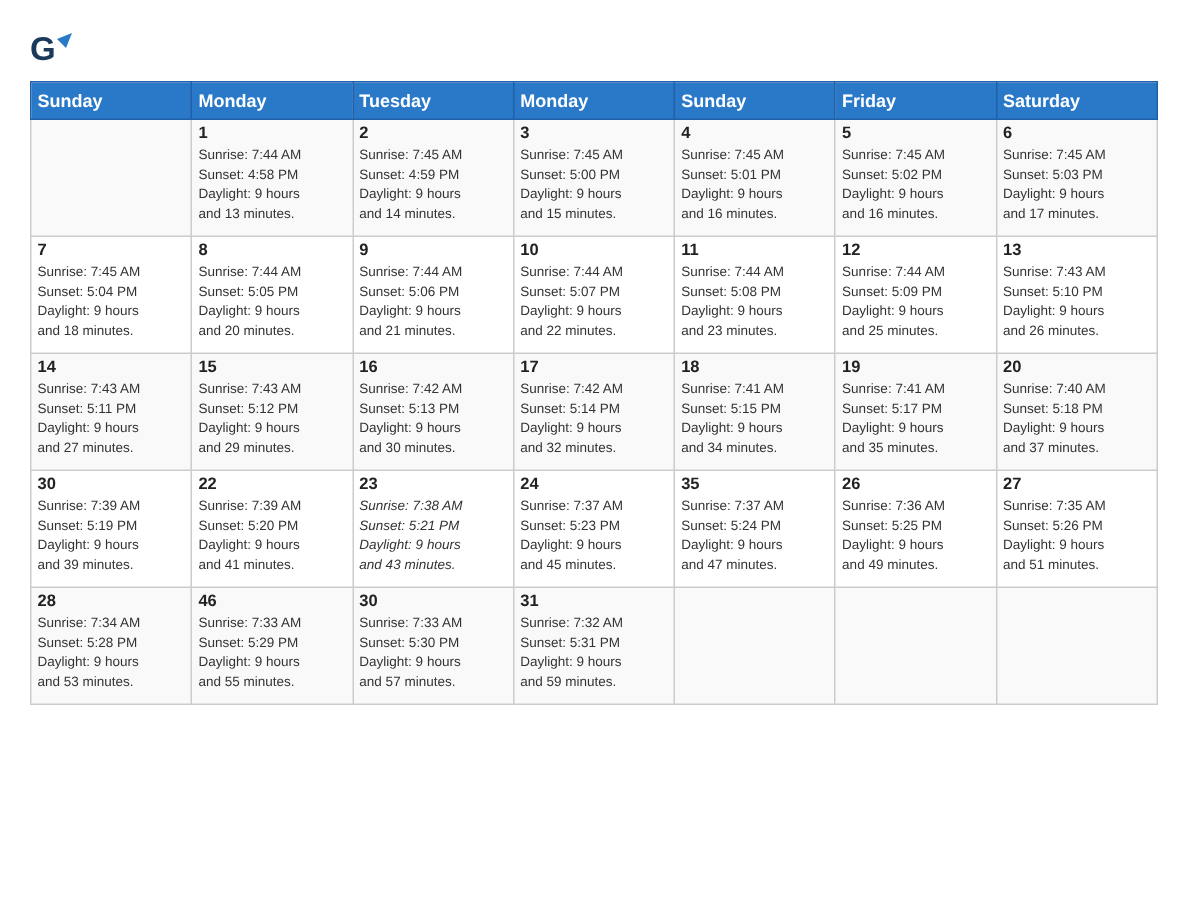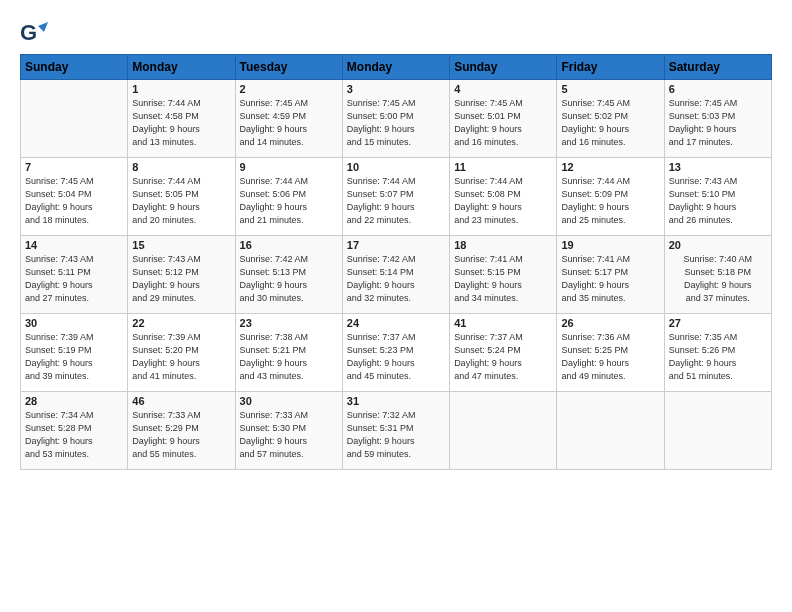--- a/index.html
+++ b/index.html
@@ -33,21 +33,21 @@
       font-size: 14px;
       color: #444;
     }
     table {
       width: 100%;
       border-collapse: collapse;
       table-layout: fixed;
     }
     thead tr th {
       background: #2979c8;
-      color: #000000;
+      color: #ffffff;
       font-size: 12px;
       font-weight: bold;
       padding: 5px 4px;
       text-align: left;
       border: 1px solid #2060a8;
     }
     tbody tr td {
       border: 1px solid #ccc;
       vertical-align: top;
       padding: 3px 4px;
@@ -266,21 +266,21 @@
           </td>
           <td>
             <span class="day-num">19</span>
             <div class="day-info" style="white-space: pre-line;">Sunrise: 7:41 AM
 Sunset: 5:17 PM
 Daylight: 9 hours
 and 35 minutes.</div>
           </td>
           <td>
             <span class="day-num">20</span>
-            <div class="day-info" style="white-space: pre-line; text-align: center;">Sunrise: 7:40 AM
+            <div class="day-info" style="white-space: pre-line;">Sunrise: 7:40 AM
 Sunset: 5:18 PM
 Daylight: 9 hours
 and 37 minutes.</div>
           </td>
         </tr>
         <tr>
           <td>
             <span class="day-num">30</span>
             <div class="day-info" style="white-space: pre-line;">Sunrise: 7:39 AM
 Sunset: 5:19 PM
@@ -289,34 +289,34 @@
           </td>
           <td>
             <span class="day-num">22</span>
             <div class="day-info" style="white-space: pre-line;">Sunrise: 7:39 AM
 Sunset: 5:20 PM
 Daylight: 9 hours
 and 41 minutes.</div>
           </td>
           <td>
             <span class="day-num">23</span>
-            <div class="day-info" style="white-space: pre-line;">Sunrise: 7:38 AM
+            <div class="day-info" style="white-space: pre-line; font-style: italic;">Sunrise: 7:38 AM
 Sunset: 5:21 PM
 Daylight: 9 hours
 and 43 minutes.</div>
           </td>
           <td>
             <span class="day-num">24</span>
             <div class="day-info" style="white-space: pre-line;">Sunrise: 7:37 AM
 Sunset: 5:23 PM
 Daylight: 9 hours
 and 45 minutes.</div>
           </td>
           <td>
-            <span class="day-num">41</span>
+            <span class="day-num">35</span>
             <div class="day-info" style="white-space: pre-line;">Sunrise: 7:37 AM
 Sunset: 5:24 PM
 Daylight: 9 hours
 and 47 minutes.</div>
           </td>
           <td>
             <span class="day-num">26</span>
             <div class="day-info" style="white-space: pre-line;">Sunrise: 7:36 AM
 Sunset: 5:25 PM
 Daylight: 9 hours

